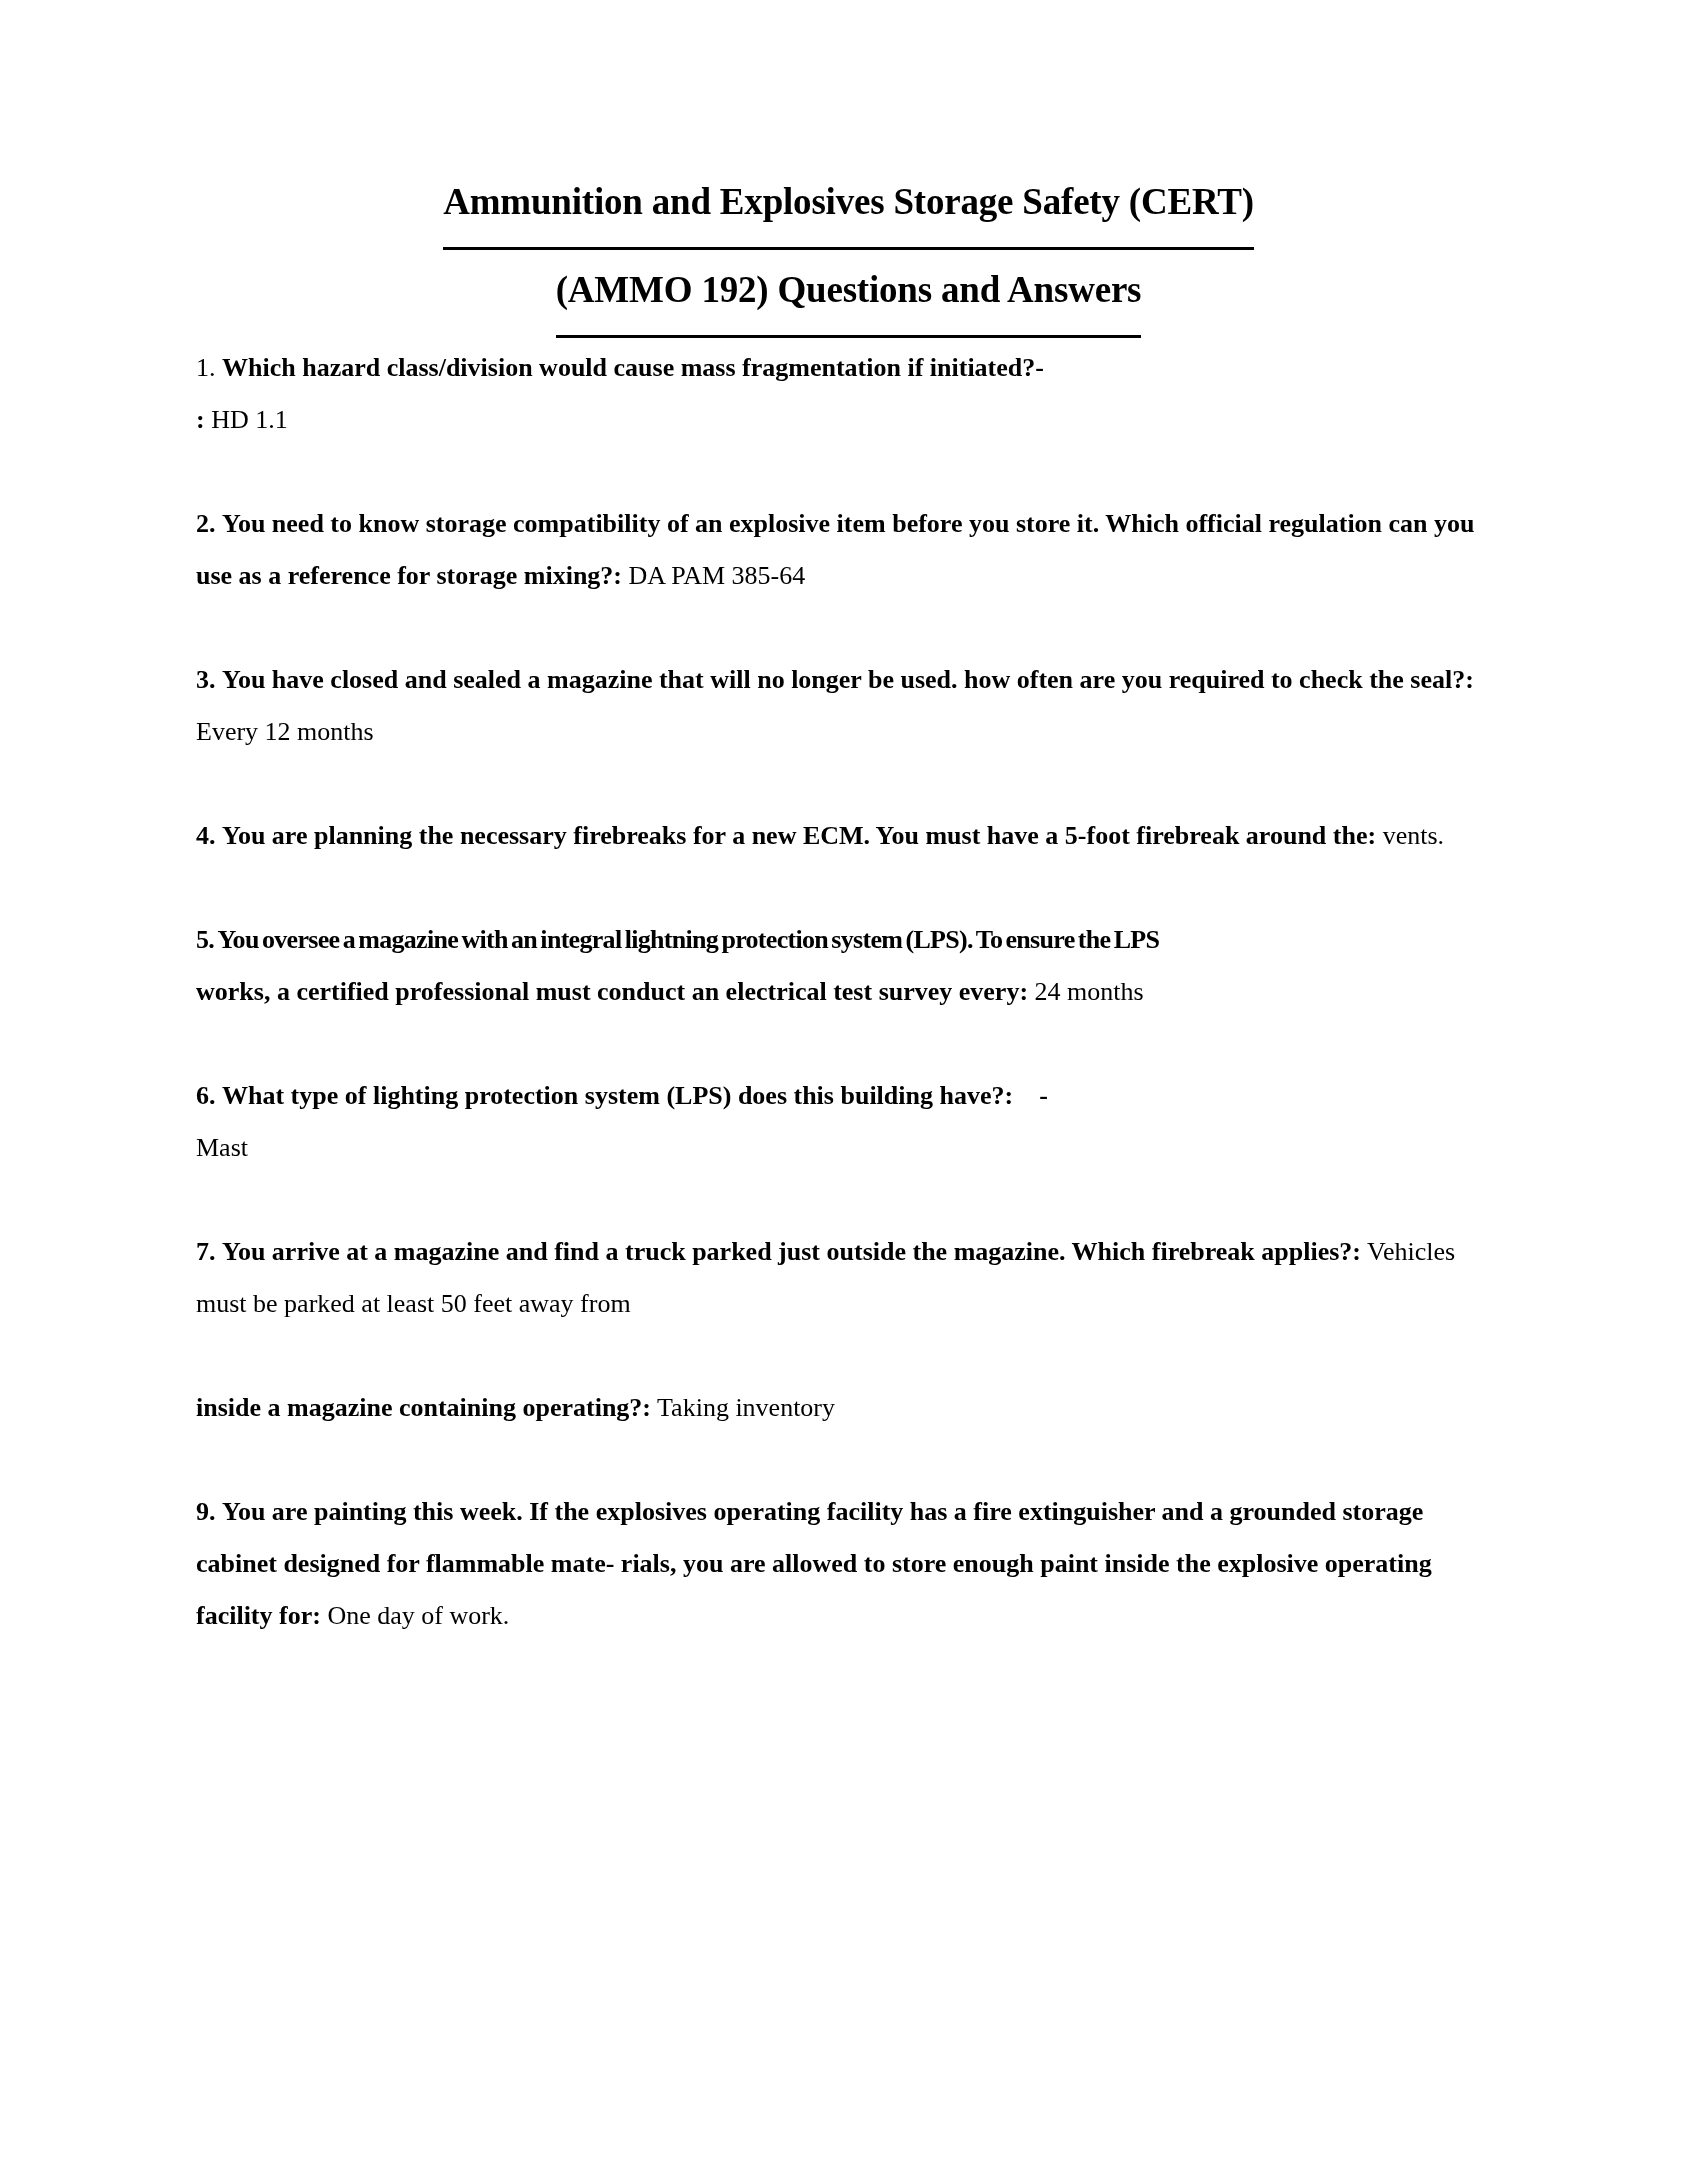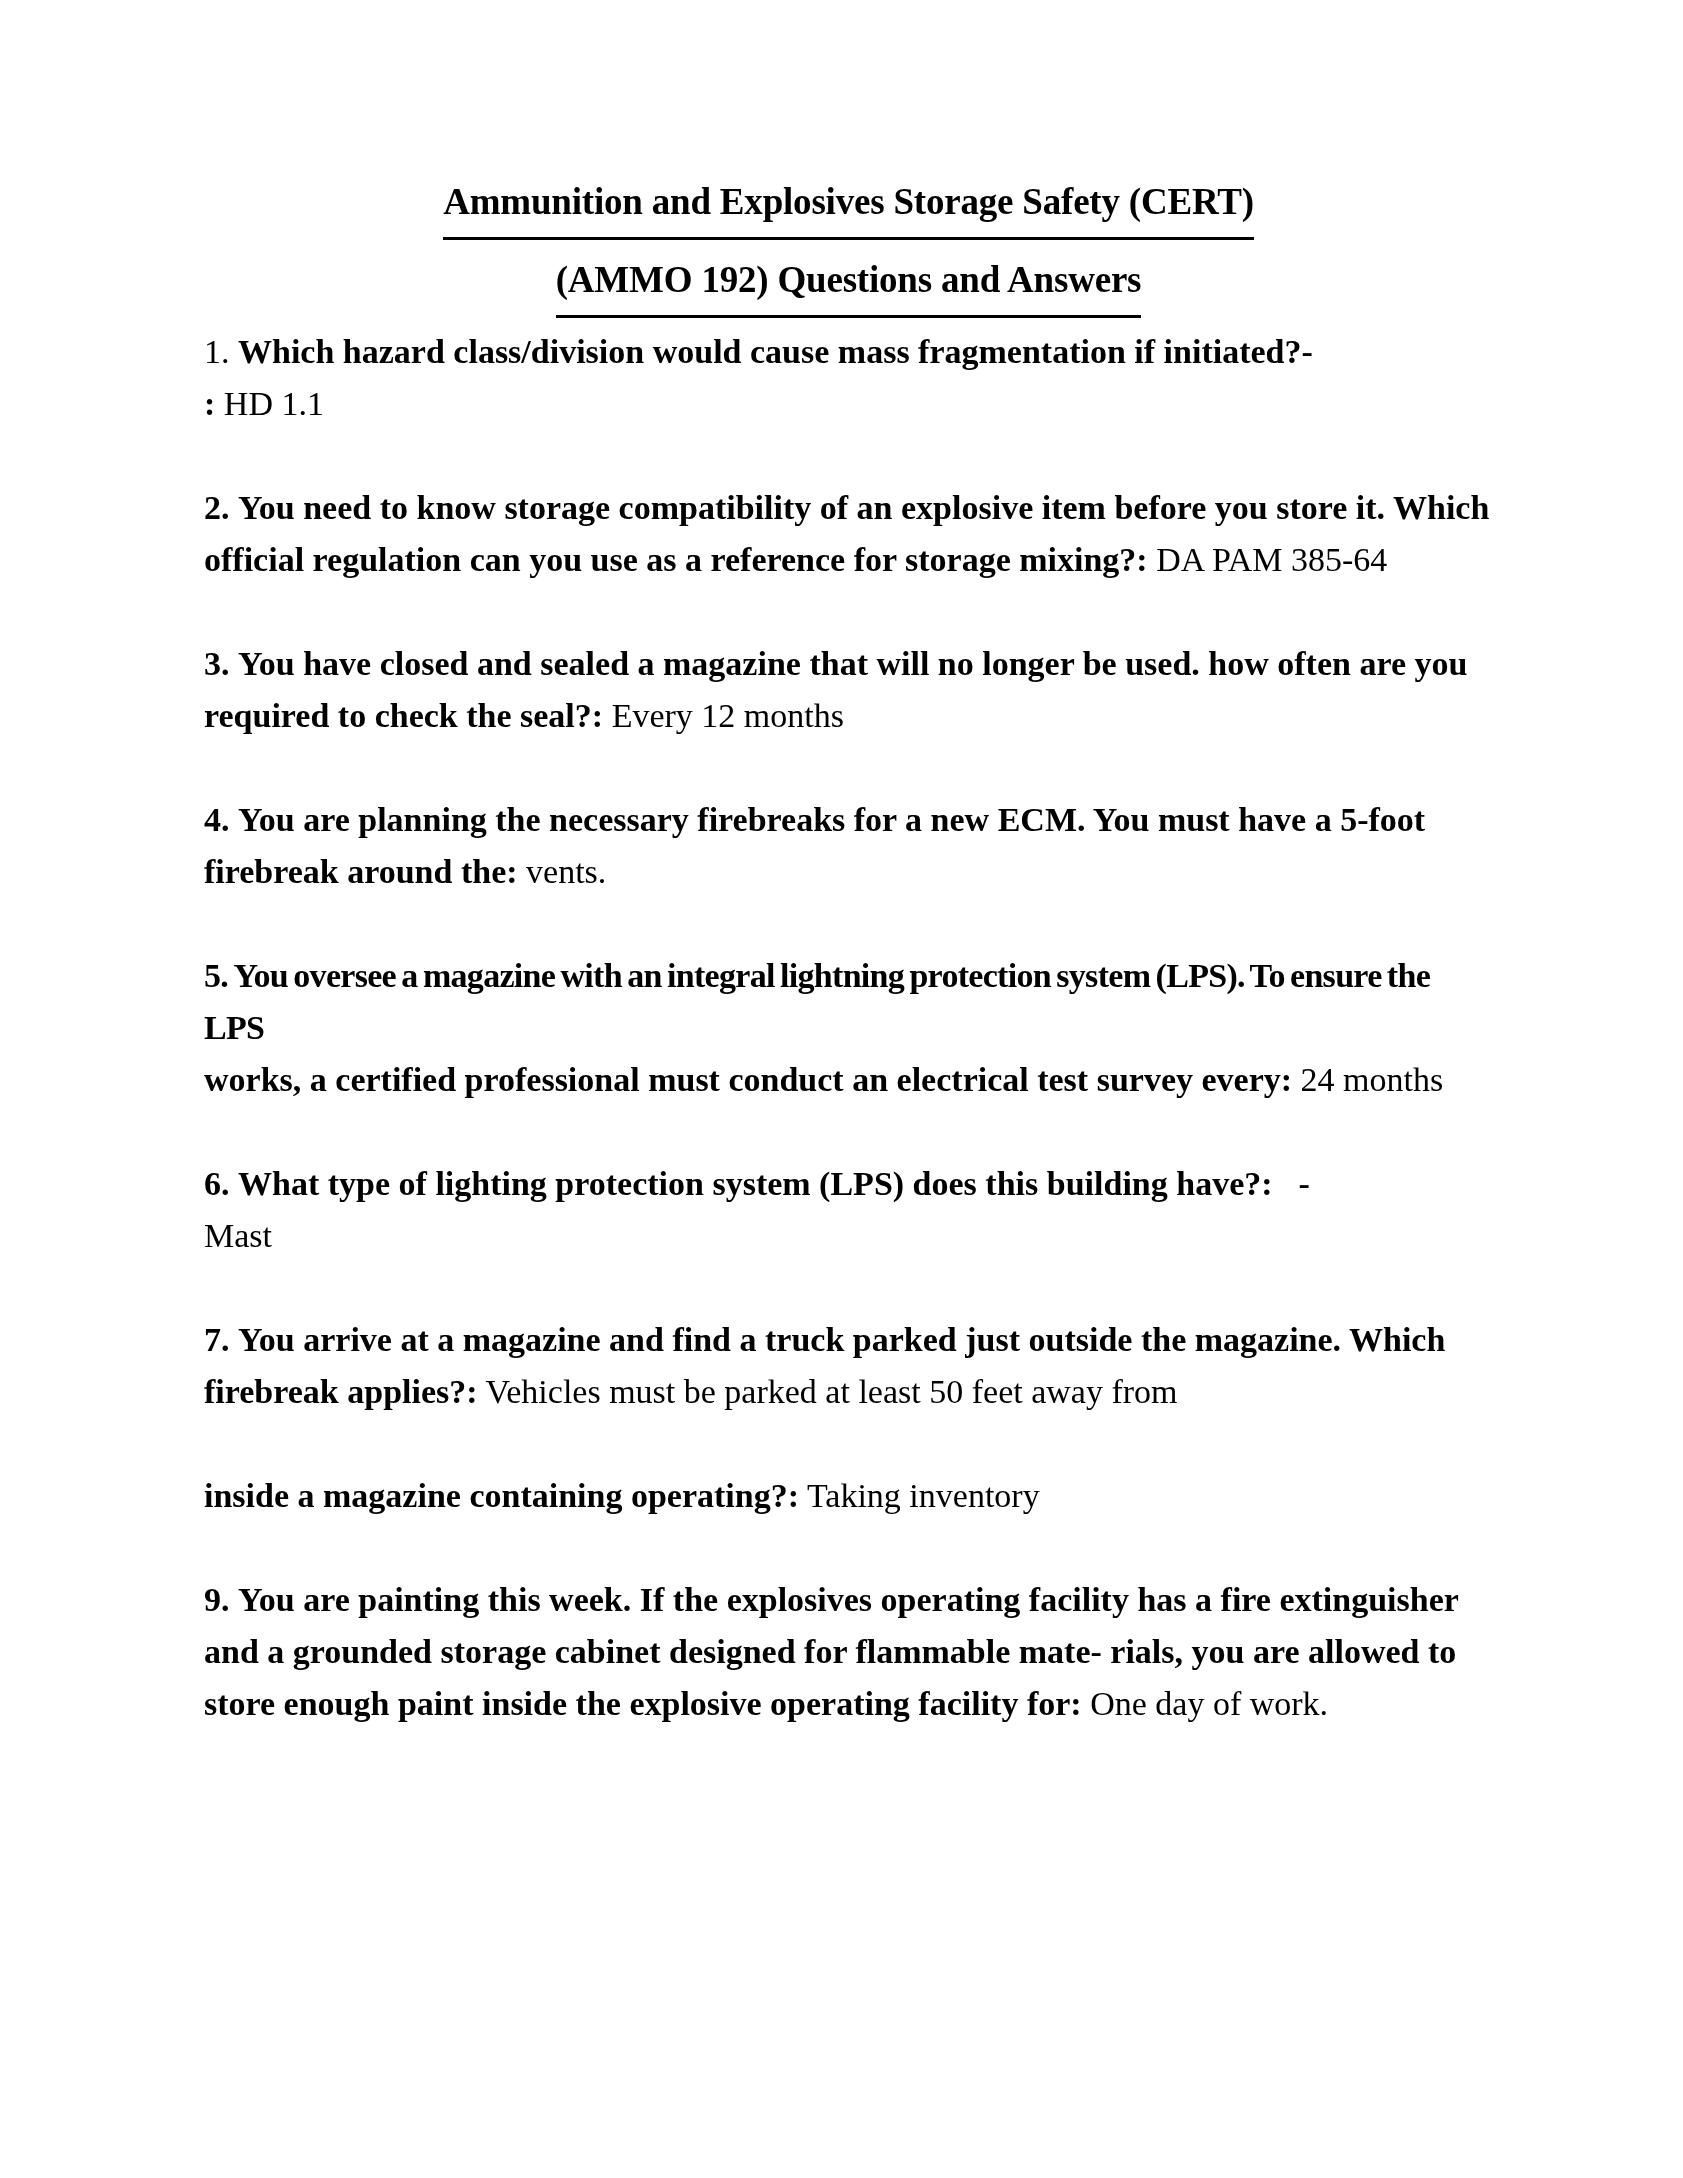--- a/index.html
+++ b/index.html
@@ -35,29 +35,29 @@
     text-align: center;
     font-weight: bold;
     font-size: 37px;
     line-height: 63px;
     letter-spacing: -0.2px;
     margin: 0 0 4px 0;
   }
   .doc-title .tline {
     display: inline-block;
     border-bottom: 3px solid #000;
-    padding-bottom: 4px;
+    padding-bottom: 14px;
   }
   .title-l1 { display: block; }
   .title-l2 { display: block; margin-top: 8px; }
 
   
   .qa {
-    margin: 8px;
-    font-size: 34px;
+    margin: 0;
+    font-size: 26px;
     line-height: 52px;
     text-align: left;
   }
   .qa + .qa { margin-top: 52px; }
   .q-text {
     font-weight: bold;
   }
   .a-text {
     font-weight: normal;
   }

